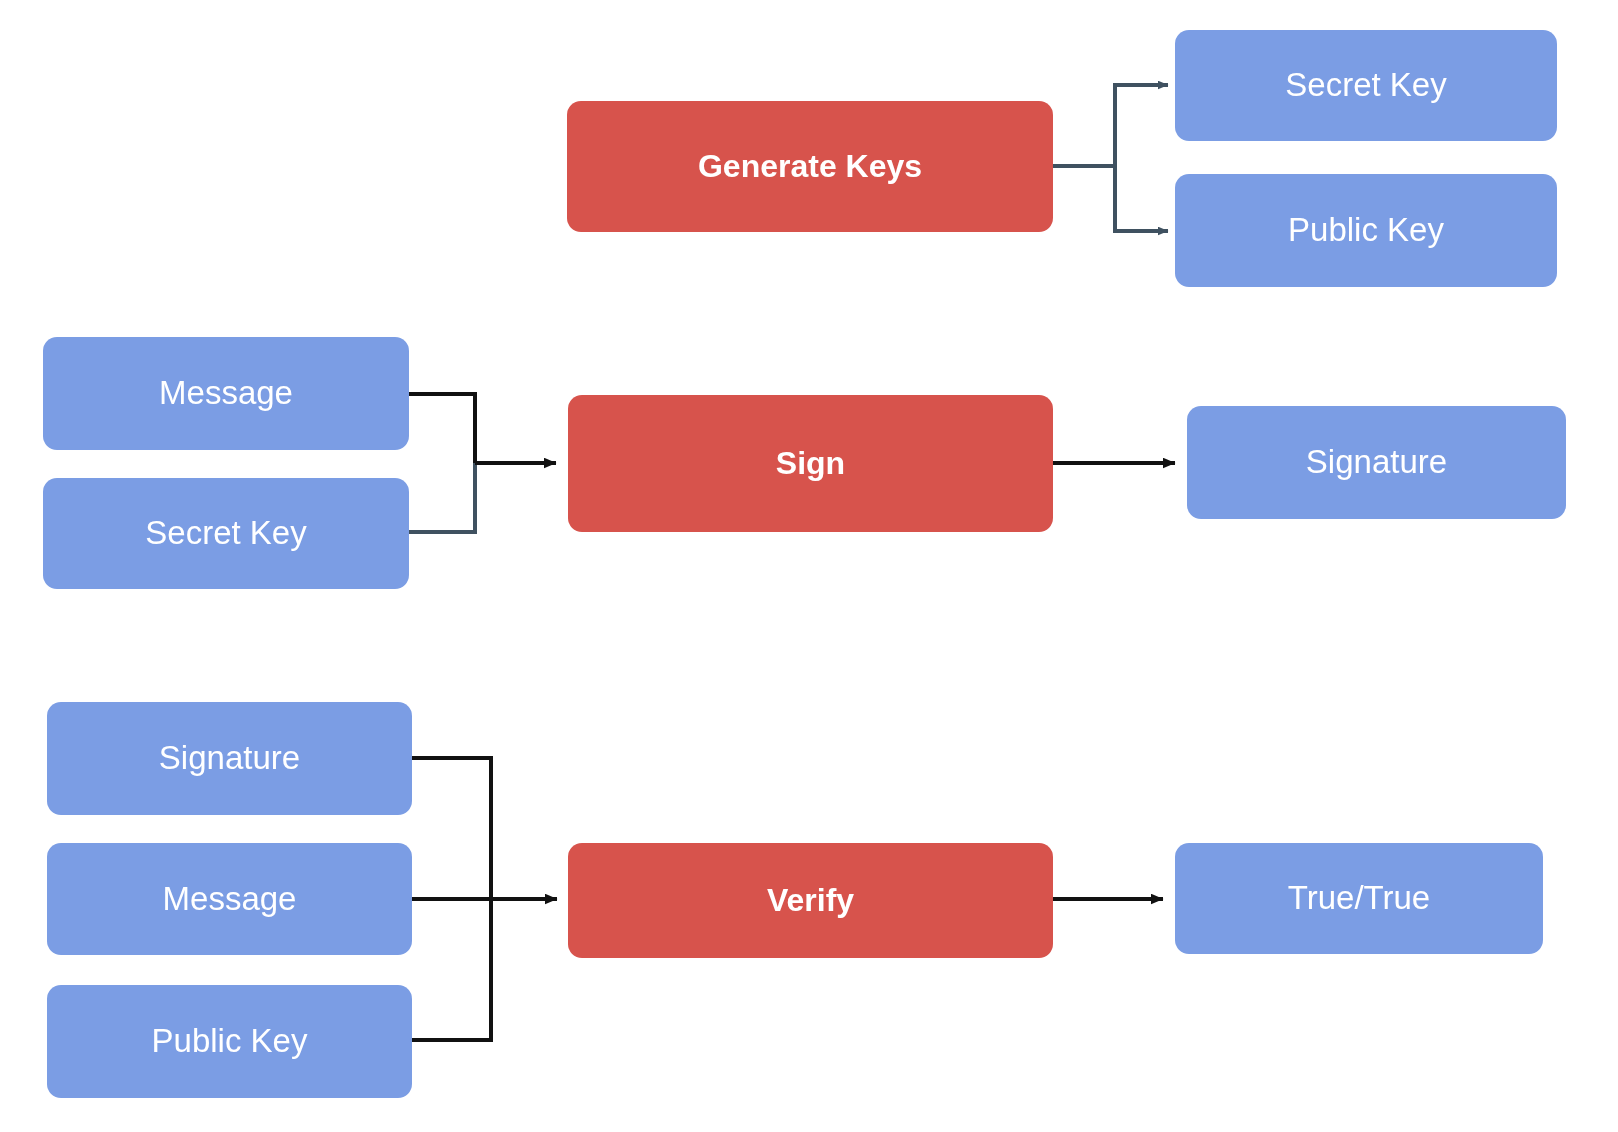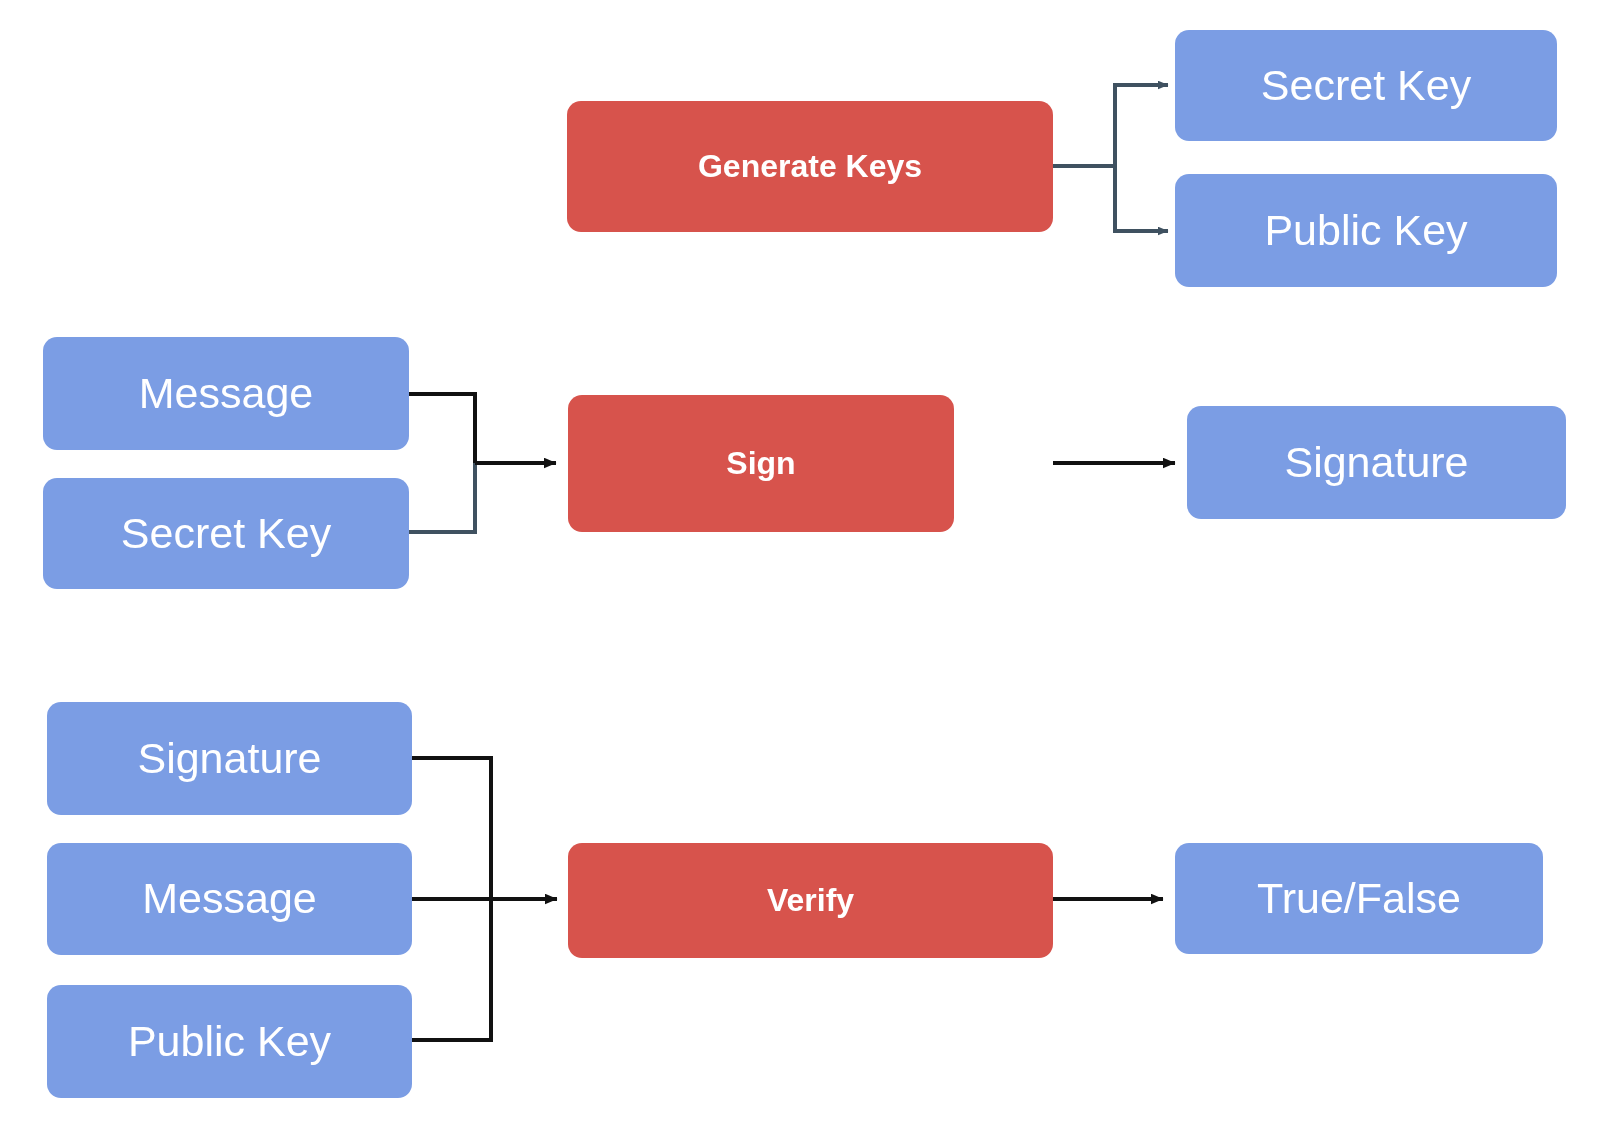--- a/index.html
+++ b/index.html
@@ -24,21 +24,21 @@
     align-items: center;
     justify-content: center;
     border-radius: 14px;
     color: #ffffff;
     text-align: center;
     line-height: 1.05;
     user-select: none;
   }
   .node.blue {
     background: #7b9de4;
-    font-size: 43px;
+    font-size: 33px;
     font-weight: 400;
   }
   .node.red {
     background: #d7534c;
     font-size: 32px;
     font-weight: 700;
   }
   .node .label {
     display: block;
     padding: 0 10px;
@@ -109,21 +109,21 @@
   </div>
 
   <div class="node blue" style="left:43px; top:337px; width:366px; height:113px;">
     <span class="label">Message</span>
   </div>
 
   <div class="node blue" style="left:43px; top:478px; width:366px; height:111px;">
     <span class="label">Secret Key</span>
   </div>
 
-  <div class="node red" style="left:568px; top:395px; width:386px; height:137px;justify-content:center;">
+  <div class="node red" style="left:568px; top:395px; width:485px; height:137px;justify-content:center;">
     <span class="label">Sign</span>
   </div>
 
   <div class="node blue" style="left:1187px; top:406px; width:379px; height:113px;">
     <span class="label">Signature</span>
   </div>
 
   <div class="node blue" style="left:47px; top:702px; width:365px; height:113px;">
     <span class="label">Signature</span>
   </div>
@@ -134,16 +134,16 @@
 
   <div class="node blue" style="left:47px; top:985px; width:365px; height:113px;">
     <span class="label">Public Key</span>
   </div>
 
   <div class="node red" style="left:568px; top:843px; width:485px; height:115px;text-align:center;">
     <span class="label">Verify</span>
   </div>
 
   <div class="node blue" style="left:1175px; top:843px; width:368px; height:111px;">
-    <span class="label">True/False</span>
+    <span class="label">True/True</span>
   </div>
 
 </div>
 
 </body></html>

